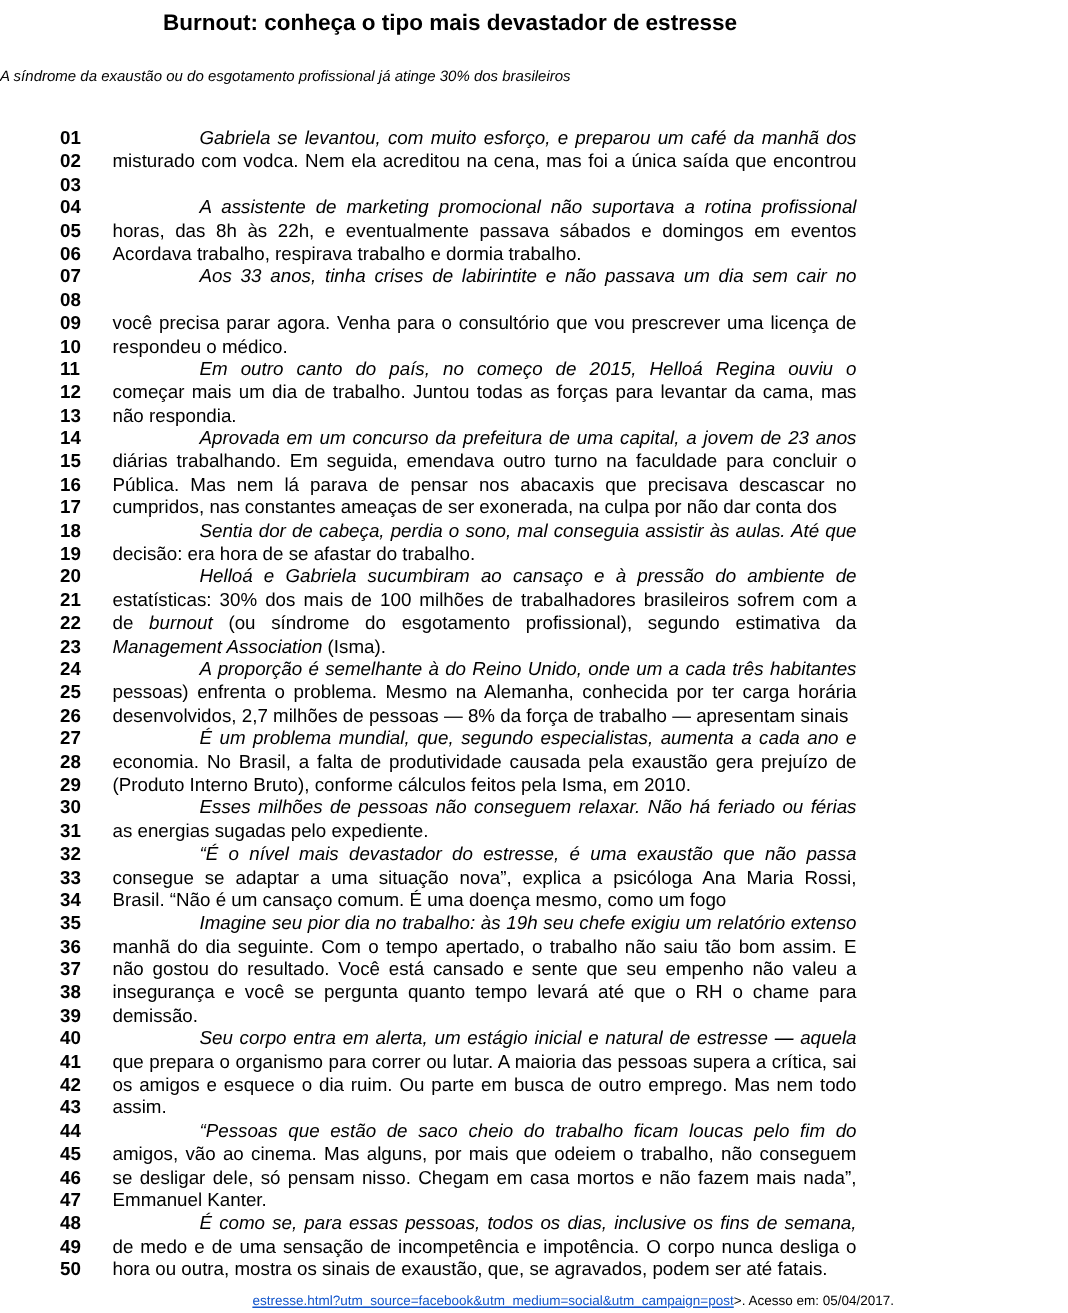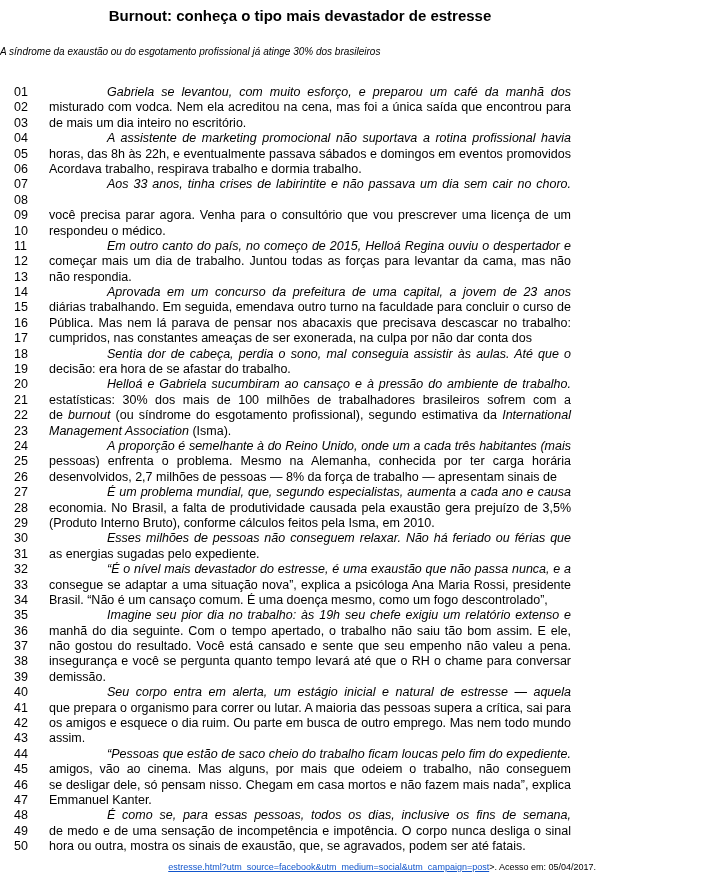--- a/index.html
+++ b/index.html
@@ -29,22 +29,23 @@
   .body { margin-top: 25px; }
   .row {
     display: flex;
     height: 15.4px;
     line-height: 15.4px;
     font-size: 12.5px;
     overflow: hidden;
   }
   .num {
     flex: 0 0 35px;
-    margin-left: 14px;
+    margin-left: 40px;
     text-align: left;
+    font-weight: bold;
   }
   .txt {
     flex: 1;
     margin-right: 29px;
   }
   .txt.jfull {
     text-align: justify;
     text-align-last: justify;
   }
   .txt.last { text-align: left; }
@@ -72,21 +73,20 @@
       <div class="row">
     <span class="num">01</span>
     <span class="txt jfull indent"><span>Gabriela se levantou, com muito esforço, e preparou um café da manhã dos campeões: suco</span></span>
   </div>
       <div class="row">
     <span class="num">02</span>
     <span class="txt jfull"><span>misturado com vodca. Nem ela acreditou na cena, mas foi a única saída que encontrou para encarar o peso</span></span>
   </div>
       <div class="row">
     <span class="num">03</span>
-    <span class="txt last"><span>de mais um dia inteiro no escritório.</span></span>
   </div>
       <div class="row">
     <span class="num">04</span>
     <span class="txt jfull indent"><span>A assistente de marketing promocional não suportava a rotina profissional havia meses. Trabalhava 14</span></span>
   </div>
       <div class="row">
     <span class="num">05</span>
     <span class="txt jfull"><span>horas, das 8h às 22h, e eventualmente passava sábados e domingos em eventos promovidos pela empresa.</span></span>
   </div>
       <div class="row">

